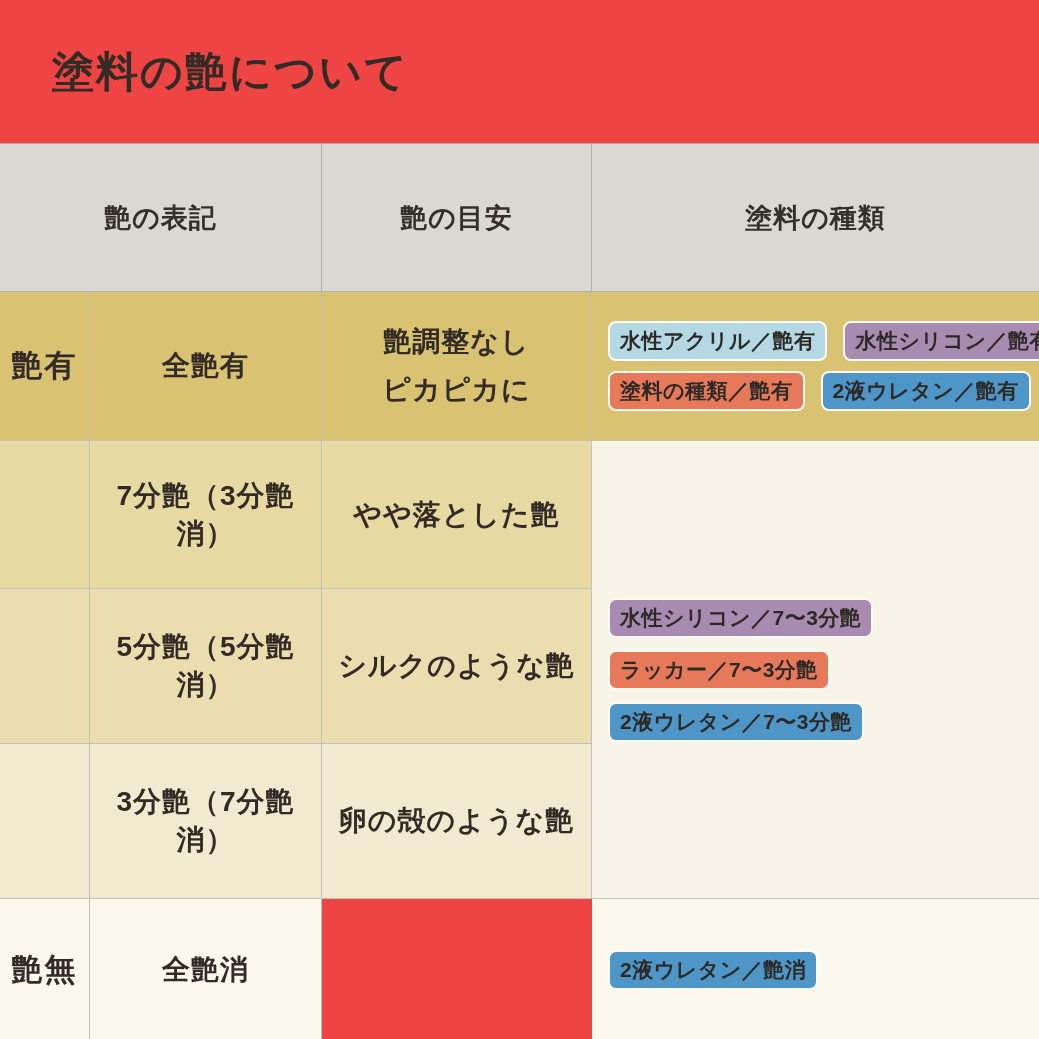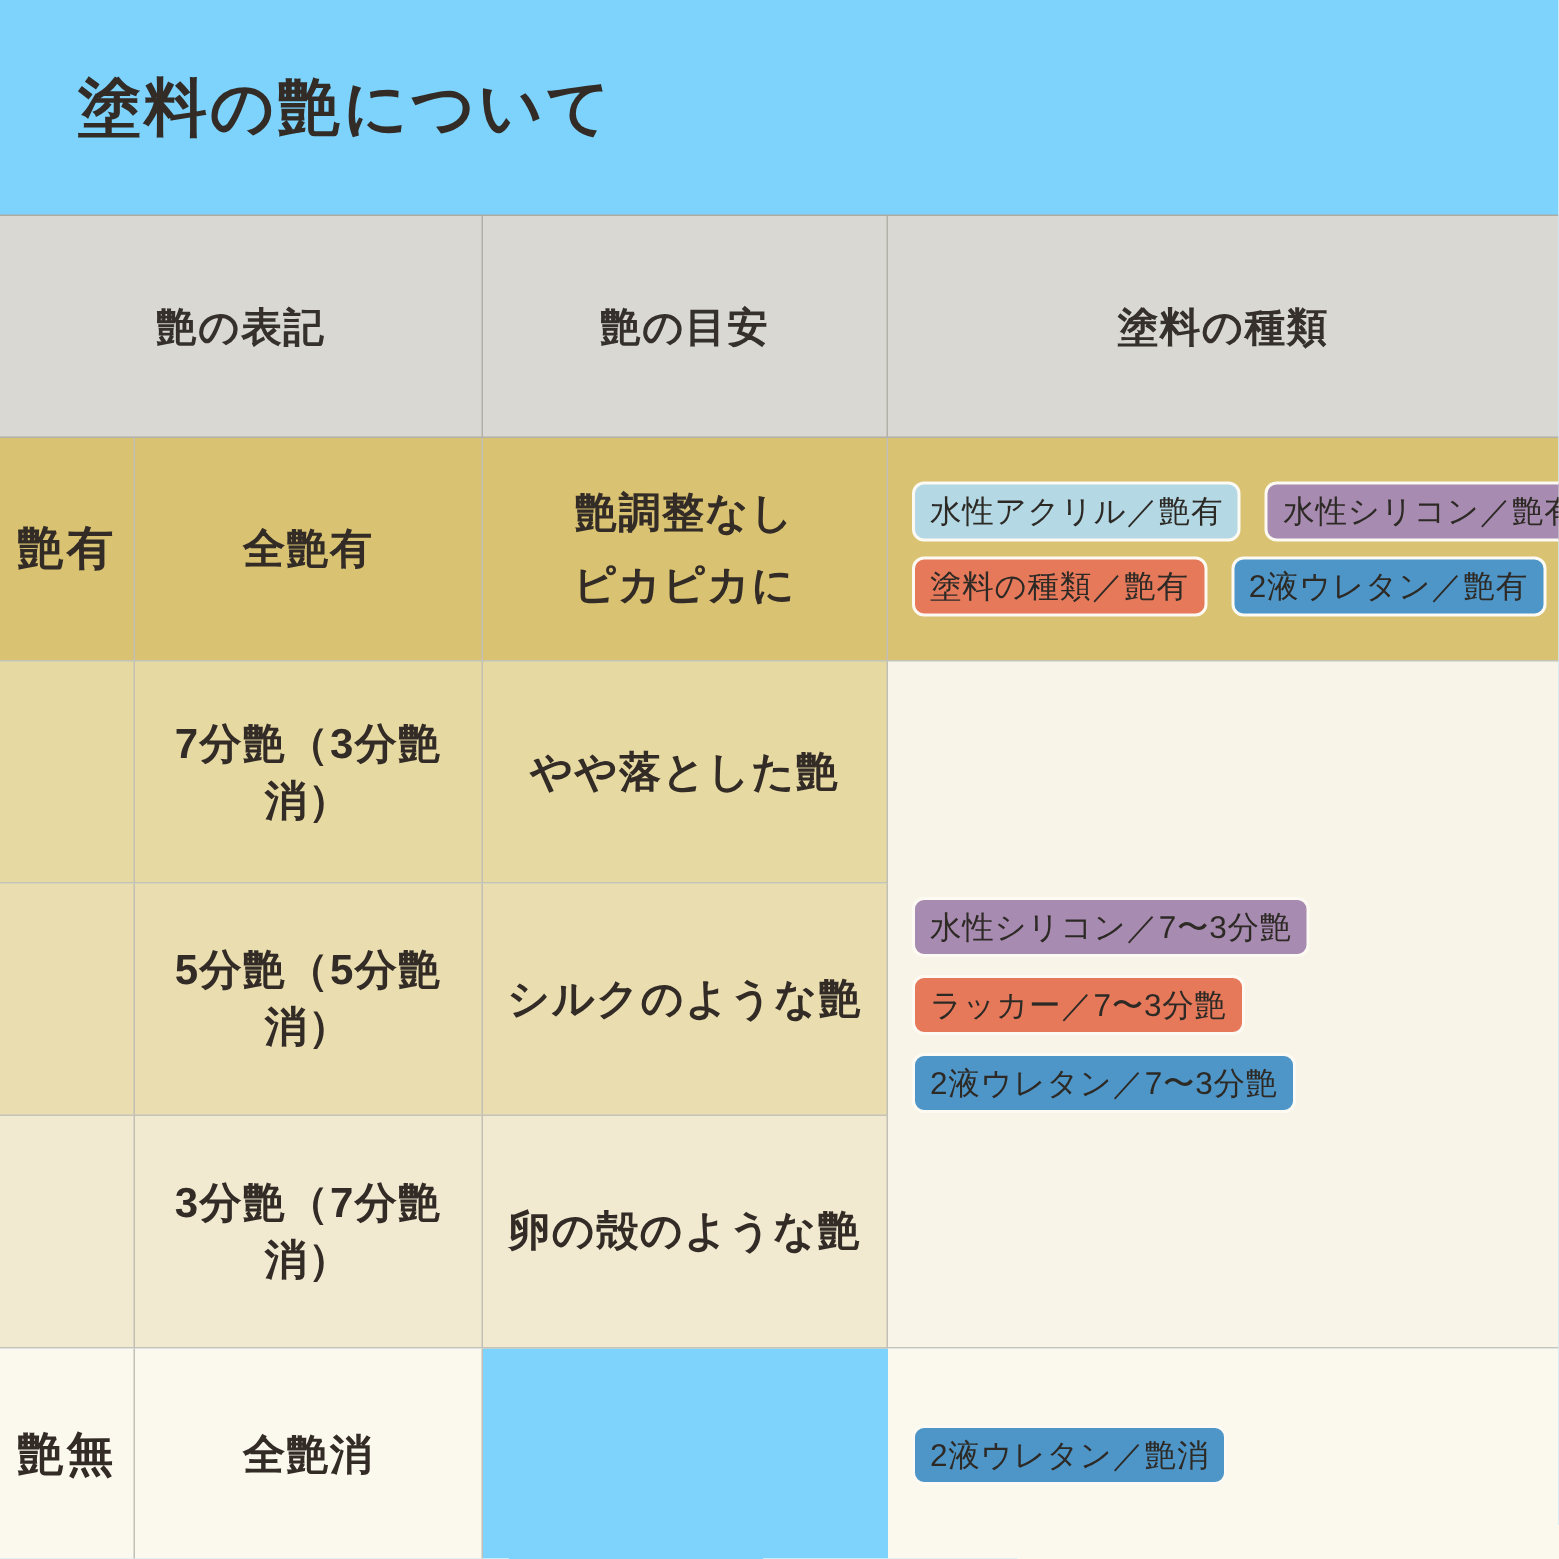--- a/index.html
+++ b/index.html
@@ -3,21 +3,21 @@
 <meta charset="utf-8">
 <style>
   * { box-sizing: border-box; margin: 0; padding: 0; }
   html,body { background:#ffffff; }
   body {
     width:1039px; height:1039px;
     font-family:"Liberation Sans","DejaVu Sans",sans-serif;
     color:#322b26;
     overflow:hidden;
   }
-  .page { position:relative; width:1039px; height:1039px; background:#7dd3fc; }
+  .page { position:relative; width:1039px; height:1039px; background:#ef4444; }
 
   .page-title {
     position:absolute; top:44px; left:52px;
     font-size:42px; font-weight:900; letter-spacing:2px; color:#322b26;
   }
 
   .gloss-table {
     position:absolute; top:143px; left:0;
     width:1039px; height:692px;
     display:grid;
@@ -64,21 +64,21 @@
   .badge-area {
     display:flex; flex-direction:column; justify-content:center;
     align-items:flex-start; gap:10px; padding-left:16px;
   }
   .badge-line { display:flex; gap:16px; }
   .badge {
     display:inline-block;
     padding:4px 10px;
     border:2px solid #fcfaf2;
     border-radius:8px;
-    font-size:21px; font-weight:normal; letter-spacing:0.5px;
+    font-size:21px; font-weight:bold; letter-spacing:0.5px;
     color:#2d2a26; white-space:nowrap;
   }
   .badge-area.stack { gap:12px; }
 </style>
 </head>
 <body>
 
 <div class="page">
 
   <h1 class="page-title">塗料の艶について</h1>

